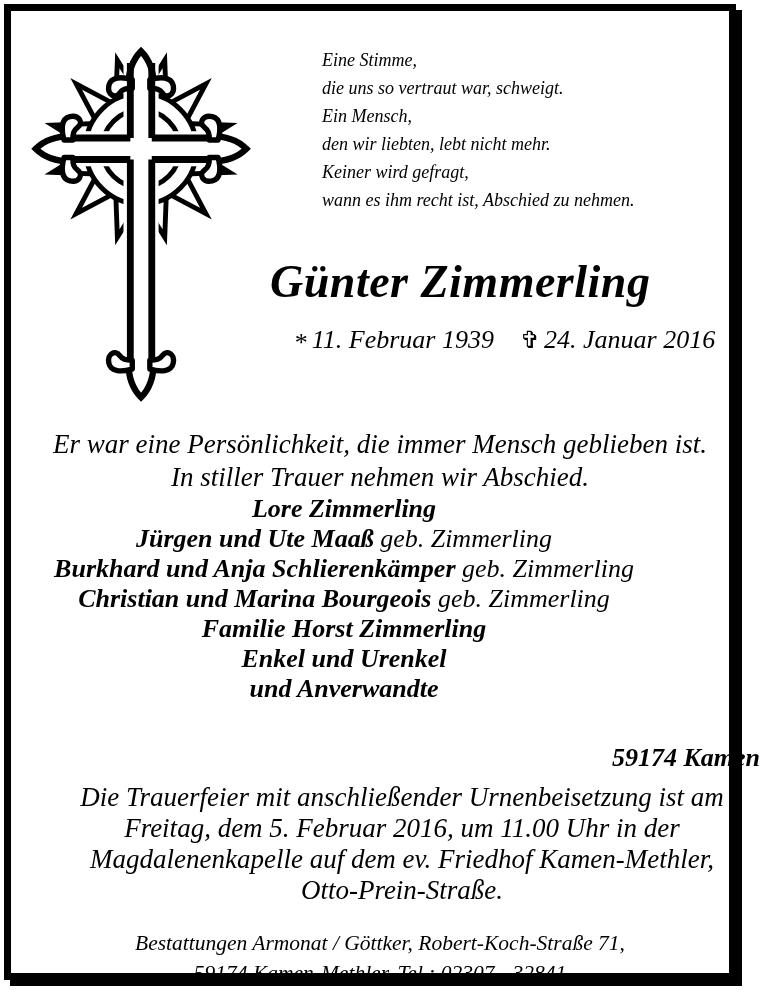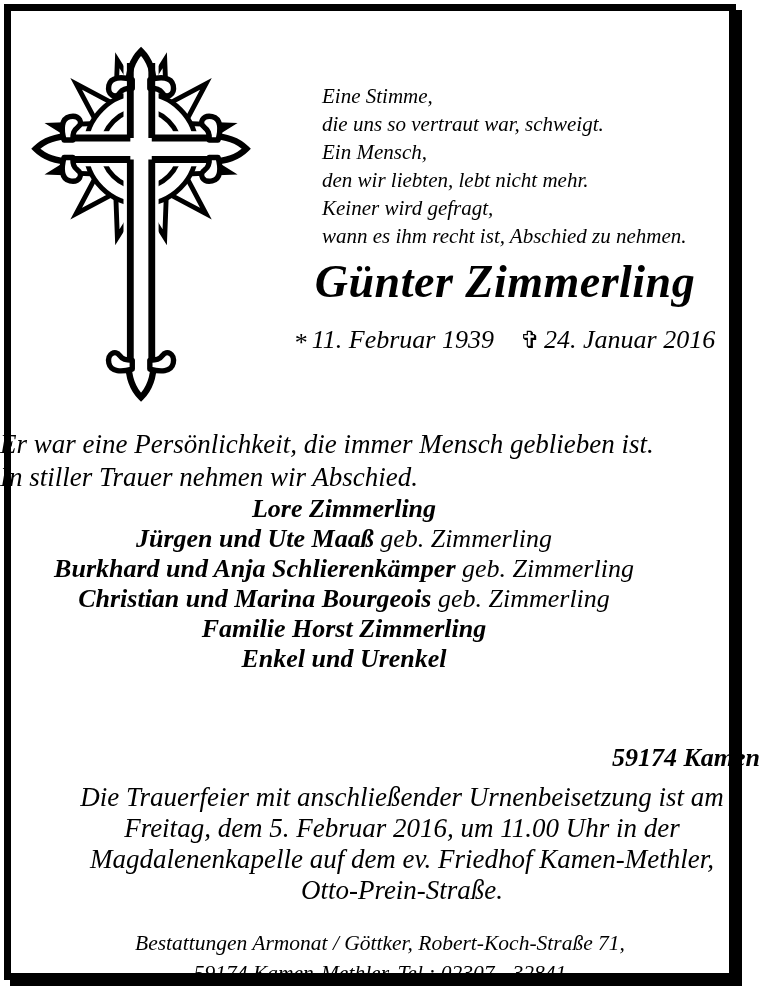--- a/index.html
+++ b/index.html
@@ -26,30 +26,28 @@
     box-sizing: border-box;
   }
   .cross-art {
     position: absolute;
     left: 26px; top: 22px;
     width: 234px; height: 390px;
   }
   .poem {
     position: absolute;
     left: 322px; top: 46px;
-    font-size: 21px;
+    font-size: 18px;
     line-height: 28px;
     white-space: nowrap;
-    margin-top: 36px;
   }
   .name {
     position: absolute;
     left: 270px; top: 255px;
     width: 470px;
-    text-align: center;
     font-size: 46px;
     font-weight: bold;
     letter-spacing: 0.5px;
     white-space: nowrap;
   }
   .dates {
     position: absolute;
     left: 270px; top: 325px;
     width: 470px;
     display: flex;
@@ -67,21 +65,21 @@
   .sym-cross {
     font-style: normal;
     font-family: "DejaVu Sans", sans-serif;
     font-size: 24px;
     margin-right: 4px;
   }
   .tribute {
     position: absolute;
     left: 0; top: 428px;
     width: 760px;
-    text-align: left;
+    text-align: center;
     font-size: 27px;
     line-height: 33px;
   }
   .mourners {
     position: absolute;
     left: 0; top: 494px;
     width: 688px;
     text-align: center;
     font-size: 26px;
     line-height: 30px;
@@ -169,20 +167,21 @@
   <div>In stiller Trauer nehmen wir Abschied.</div>
 </div>
 
 <div class="mourners">
   <div><span class="strong">Lore Zimmerling</span><span></span></div>
   <div><span class="strong">Jürgen und Ute Maaß</span><span> geb. Zimmerling</span></div>
   <div><span class="strong">Burkhard und Anja Schlierenkämper</span><span> geb. Zimmerling</span></div>
   <div><span class="strong">Christian und Marina Bourgeois</span><span> geb. Zimmerling</span></div>
   <div><span class="strong">Familie Horst Zimmerling</span><span></span></div>
   <div><span class="strong">Enkel und Urenkel</span><span></span></div>
+  <div><span class="strong">und Anverwandte</span><span></span></div>
 </div>
 
 <div class="location">59174 Kamen</div>
 
 <div class="funeral">
   <div>Die Trauerfeier mit anschließender Urnenbeisetzung ist am</div>
   <div>Freitag, dem 5. Februar 2016, um 11.00 Uhr in der</div>
   <div>Magdalenenkapelle auf dem ev. Friedhof Kamen-Methler,</div>
   <div>Otto-Prein-Straße.</div>
 </div>

